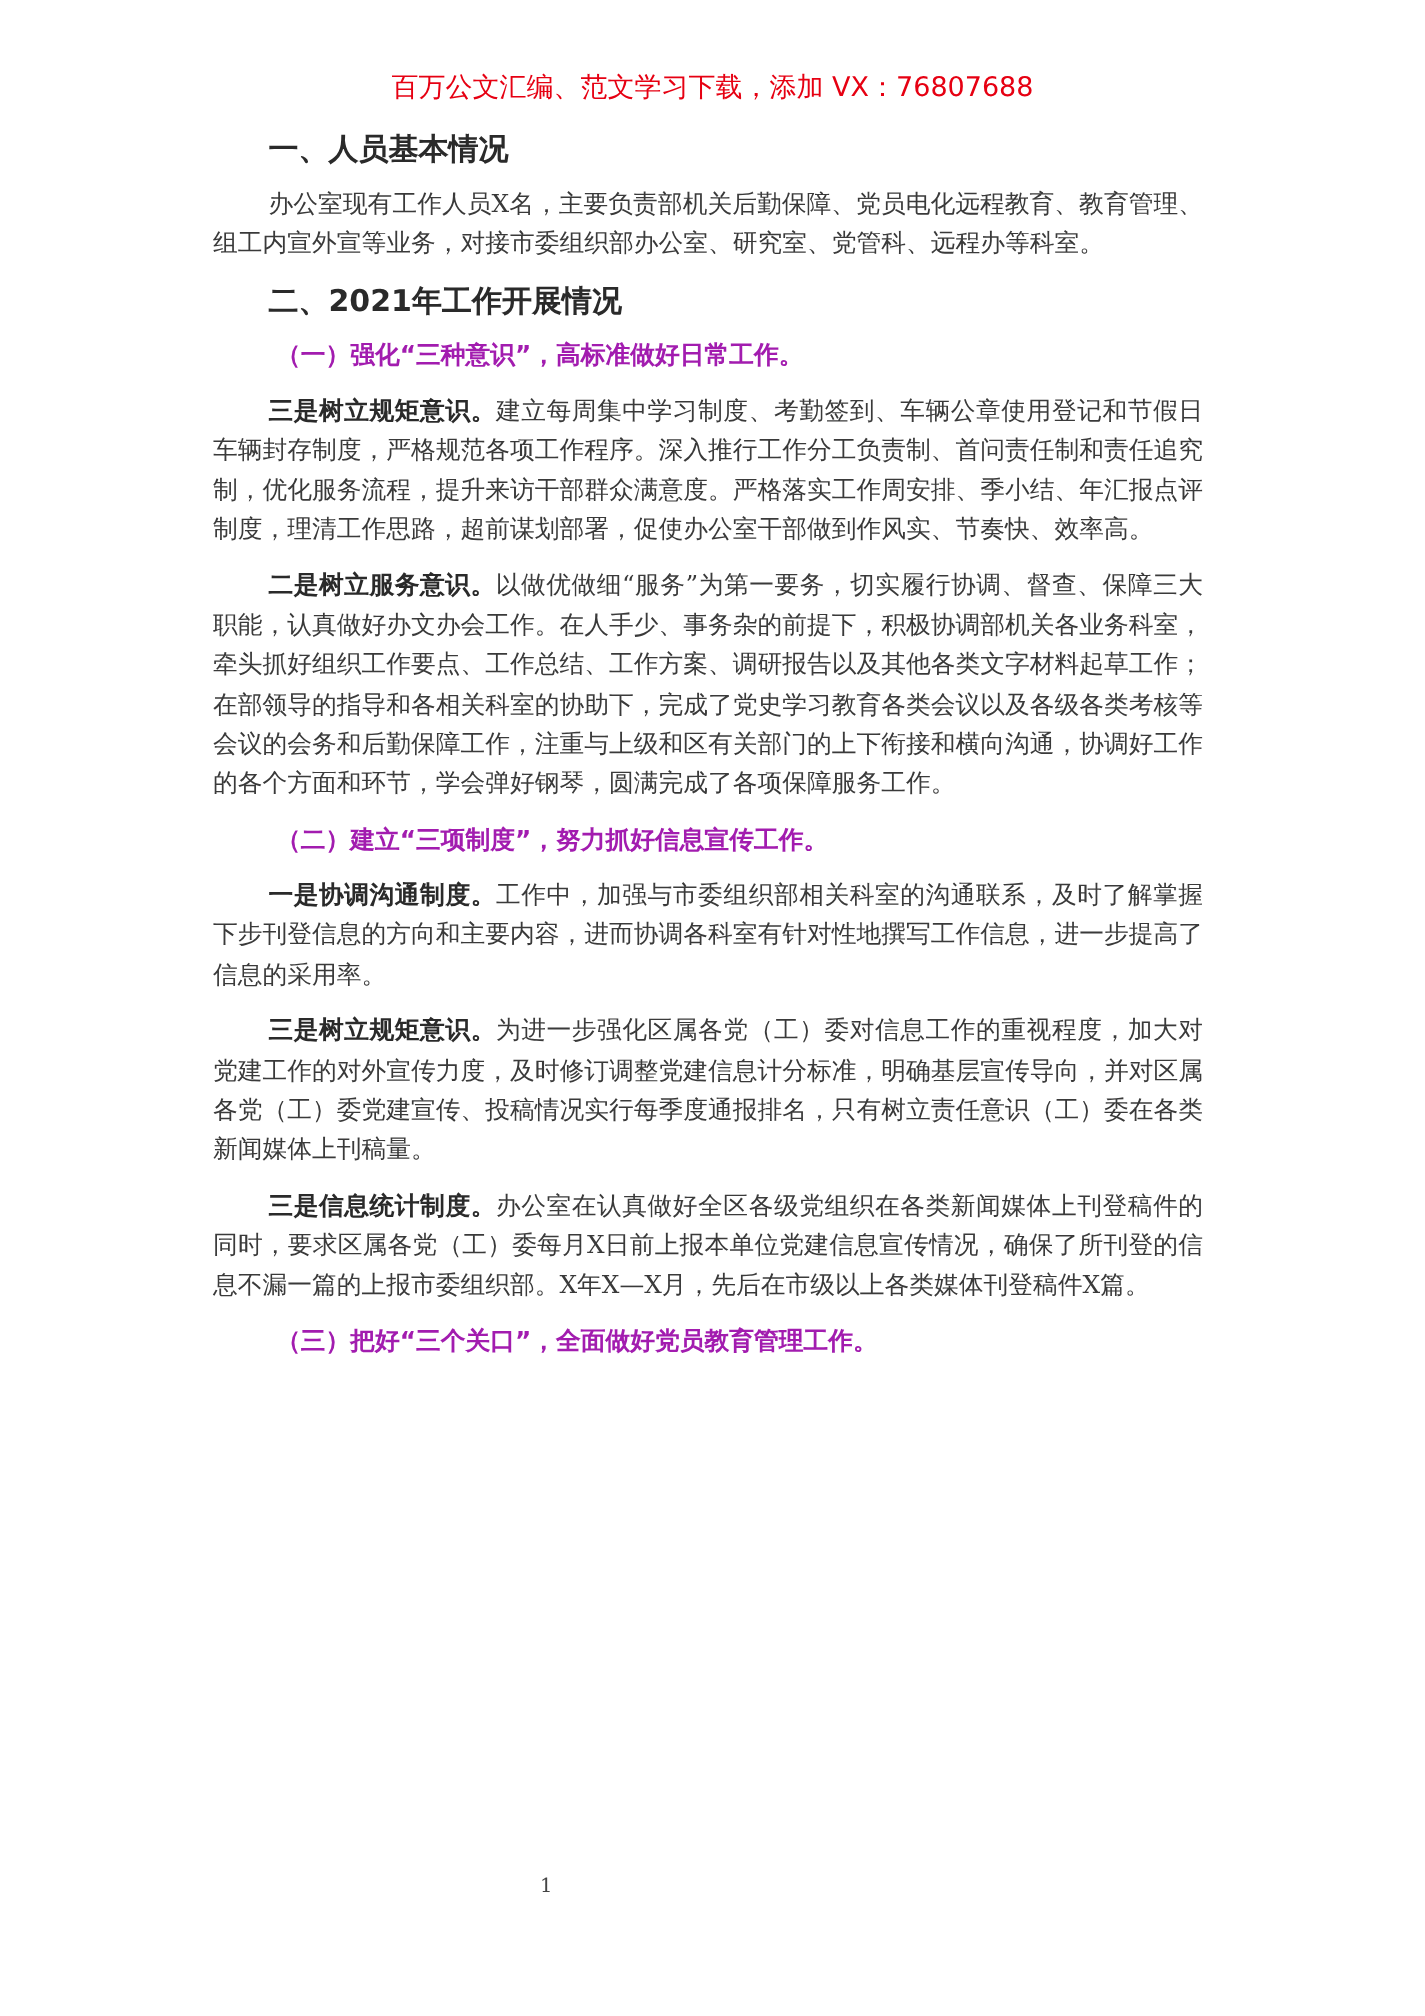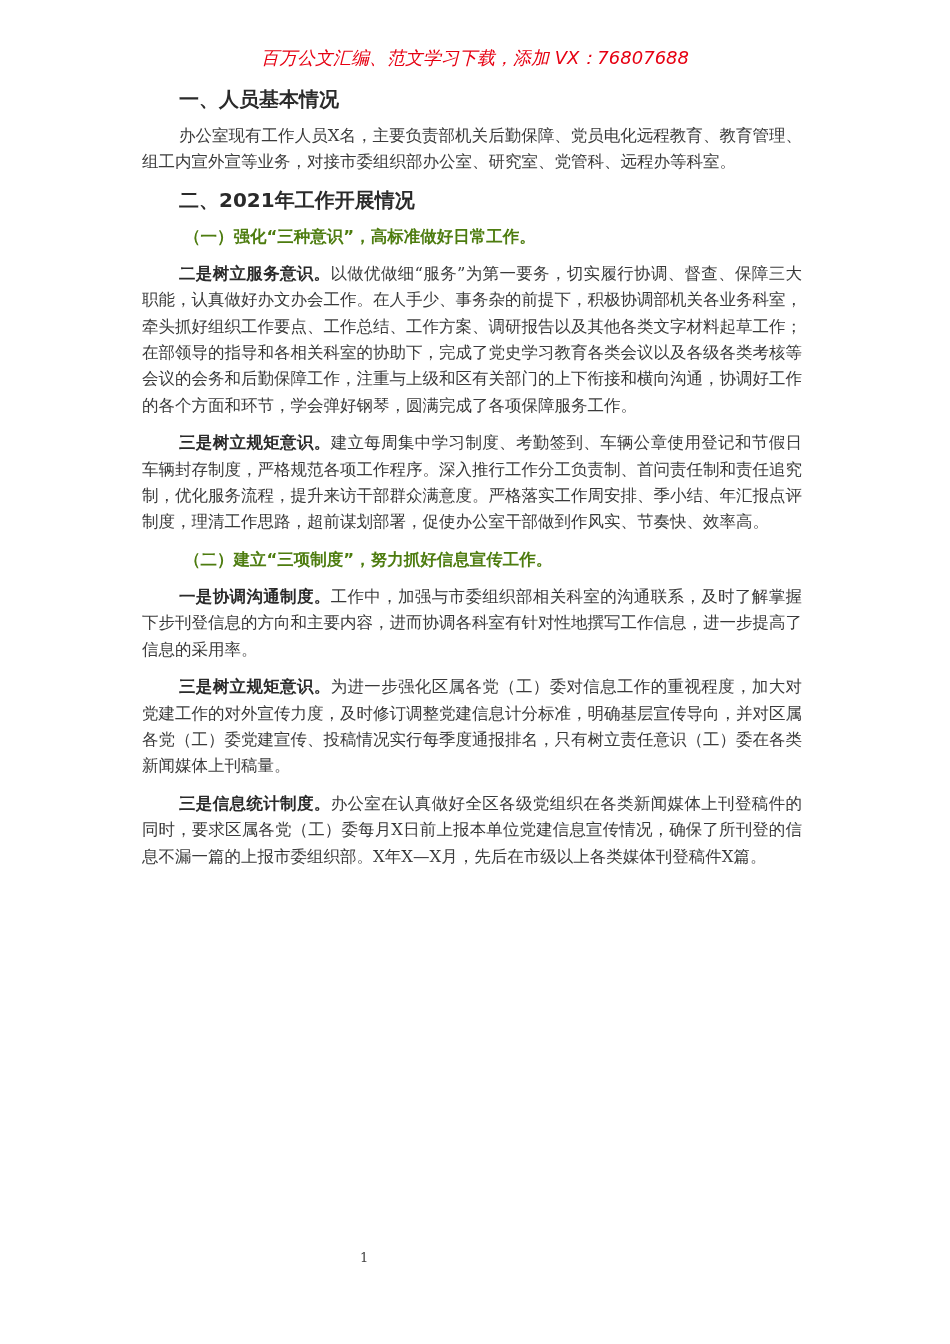--- a/index.html
+++ b/index.html
@@ -1,41 +1,42 @@
 <!DOCTYPE html>
 <html><head>
   <meta charset="utf-8">
   <style>
     html, body { margin: 0; padding: 0; background: #ffffff; }
     body { width: 950px; height: 1344px; position: relative; overflow: hidden;
            font-family: "DejaVu Serif", "Liberation Serif", serif; color: #333333; }
     .banner { position: absolute; top: 46px; left: 0; width: 950px; text-align: center;
               font-family: "DejaVu Sans", "Liberation Sans", sans-serif; font-size: 18px;
-              color: #e60012; letter-spacing: 0px; font-style: italic; }
+              color: #e60012; letter-spacing: 0px; }
     .page { position: absolute; left: 142px; top: 86px; width: 660px; }
     .h1 { font-family: "DejaVu Sans", "Liberation Sans", sans-serif; font-weight: bold;
           font-size: 20px; line-height: 26px; text-indent: 37px; margin: 0 0 11px 0; color: #2a2a2a; }
     .h2 { font-family: "DejaVu Sans", "Liberation Sans", sans-serif; font-weight: bold;
-          font-size: 16.5px; line-height: 26px; text-indent: 42px; margin: 0 0 11px 0; color: #4d7c0f; }
+          font-size: 16.5px; line-height: 26px; text-indent: 42px; margin: 0 0 11px 0; color: #a21caf; }
     .p { font-size: 16.5px; line-height: 26.4px; text-indent: 37px; margin: 0 0 11px 0;
          text-align: justify; color: #3a3a3a; }
     .p b { font-family: "DejaVu Sans", "Liberation Sans", sans-serif; font-weight: bold; color: #2a2a2a; }
     .pagenum { position: absolute; top: 1250px; left: 360px; font-size: 13px; color: #444; }
   </style>
 </head>
 <body>
 
 <div class="banner">百万公文汇编、范文学习下载，添加 VX：76807688</div>
 
 <div class="page">
   <div class="h1">一、人员基本情况</div>
   <p class="p"><span>办公室现有工作人员X名，主要负责部机关后勤保障、党员电化远程教育、教育管理、组工内宣外宣等业务，对接市委组织部办公室、研究室、党管科、远程办等科室。</span></p>
   <div class="h1">二、2021年工作开展情况</div>
   <div class="h2">（一）强化“三种意识”，高标准做好日常工作。</div>
+  <p class="p"><b>三是树立规矩意识。</b><span>建立每周集中学习制度、考勤签到、车辆公章使用登记和节假日车辆封存制度，严格规范各项工作程序。深入推行工作分工负责制、首问责任制和责任追究制，优化服务流程，提升来访干部群众满意度。严格落实工作周安排、季小结、年汇报点评制度，理清工作思路，超前谋划部署，促使办公室干部做到作风实、节奏快、效率高。</span></p>
   <p class="p"><b>二是树立服务意识。</b><span>以做优做细“服务”为第一要务，切实履行协调、督查、保障三大职能，认真做好办文办会工作。在人手少、事务杂的前提下，积极协调部机关各业务科室，牵头抓好组织工作要点、工作总结、工作方案、调研报告以及其他各类文字材料起草工作；在部领导的指导和各相关科室的协助下，完成了党史学习教育各类会议以及各级各类考核等会议的会务和后勤保障工作，注重与上级和区有关部门的上下衔接和横向沟通，协调好工作的各个方面和环节，学会弹好钢琴，圆满完成了各项保障服务工作。</span></p>
-  <p class="p"><b>三是树立规矩意识。</b><span>建立每周集中学习制度、考勤签到、车辆公章使用登记和节假日车辆封存制度，严格规范各项工作程序。深入推行工作分工负责制、首问责任制和责任追究制，优化服务流程，提升来访干部群众满意度。严格落实工作周安排、季小结、年汇报点评制度，理清工作思路，超前谋划部署，促使办公室干部做到作风实、节奏快、效率高。</span></p>
   <div class="h2">（二）建立“三项制度”，努力抓好信息宣传工作。</div>
   <p class="p"><b>一是协调沟通制度。</b><span>工作中，加强与市委组织部相关科室的沟通联系，及时了解掌握下步刊登信息的方向和主要内容，进而协调各科室有针对性地撰写工作信息，进一步提高了信息的采用率。</span></p>
   <p class="p"><b>三是树立规矩意识。</b><span>为进一步强化区属各党（工）委对信息工作的重视程度，加大对党建工作的对外宣传力度，及时修订调整党建信息计分标准，明确基层宣传导向，并对区属各党（工）委党建宣传、投稿情况实行每季度通报排名，只有树立责任意识（工）委在各类新闻媒体上刊稿量。</span></p>
   <p class="p"><b>三是信息统计制度。</b><span>办公室在认真做好全区各级党组织在各类新闻媒体上刊登稿件的同时，要求区属各党（工）委每月X日前上报本单位党建信息宣传情况，确保了所刊登的信息不漏一篇的上报市委组织部。X年X—X月，先后在市级以上各类媒体刊登稿件X篇。</span></p>
+  <div class="h2">（三）把好“三个关口”，全面做好党员教育管理工作。</div>
 </div>
 
 <div class="pagenum">1</div>
 
 </body></html>

